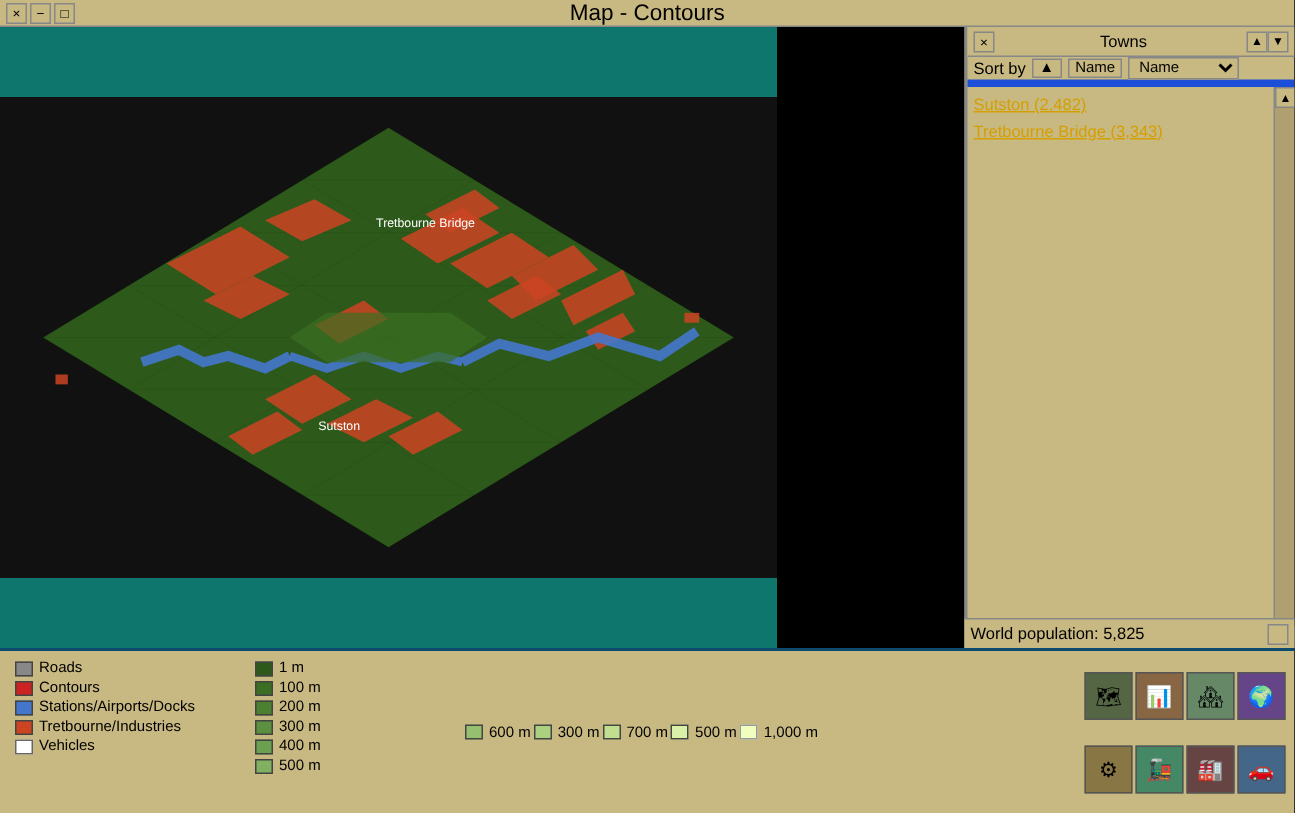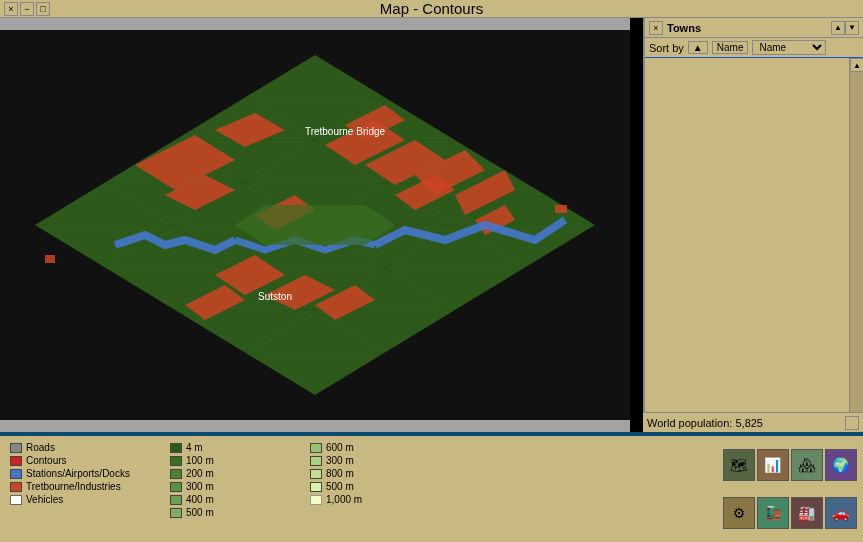--- a/index.html
+++ b/index.html
@@ -44,23 +44,23 @@
       display: flex;
       align-items: center;
       justify-content: center;
       cursor: pointer;
     }
 
     
     #map-area {
       position: absolute;
       top: 18px; left: 0;
-      width: 630px;
+      width: 518px;
       bottom: 110px;
-      background: #a3a3a3;
+      background: #0f766e;
       overflow: hidden;
     }
 
     
     #map-canvas {
       position: absolute;
       top: 0; left: 0;
       width: 100%;
       height: 100%;
     }
@@ -92,30 +92,31 @@
       font-size: 9px;
       display: flex;
       align-items: center;
       justify-content: center;
       cursor: pointer;
       margin-right: 4px;
     }
     #towns-title {
       font-size: 11px;
       color: #000;
-      font-weight: bold;
-      flex: 1;
+      font-weight: normal;
+      flex: 1;
+      text-align: center;
     }
 
     #sort-bar {
       display: flex;
       align-items: center;
       padding: 2px 4px;
       height: 20px;
-      border-bottom: 1px solid #1d4ed8;
+      border-bottom: 5px solid #1d4ed8;
       gap: 4px;
     }
     #sort-label {
       font-size: 11px;
       color: #000;
     }
     #sort-btn {
       background: #c8b882;
       border: 1px solid #888;
       font-size: 10px;
@@ -175,21 +176,21 @@
       margin-left: auto;
     }
 
     
     #bottom-panel {
       position: absolute;
       bottom: 0; left: 0;
       right: 0;
       height: 110px;
       background: #c8b882;
-      border-top: 4px solid #0c4a6e;
+      border-top: 2px solid #0c4a6e;
       display: flex;
     }
 
     #legend-section {
       display: flex;
       padding: 6px 10px;
       gap: 20px;
       flex: 1;
     }
 
@@ -216,21 +217,21 @@
 
     #legend-contours {
       display: flex;
       flex-direction: column;
       gap: 2px;
       min-width: 120px;
     }
 
     #legend-contours2 {
       display: flex;
-      flex-direction: column;
+      flex-direction: row;
       gap: 2px;
       min-width: 80px;
     }
 
     
     #toolbar {
       display: flex;
       flex-wrap: wrap;
       align-items: center;
       justify-content: flex-end;
@@ -387,20 +388,22 @@
     <button id="sort-name-btn">Name</button>
     <select id="sort-dropdown">
       <option>Name</option>
       <option>Population</option>
     </select>
   </div>
 
   <div id="towns-panel-inner">
     <div id="towns-content">
       <div id="towns-list">
+        <div class="town-item">Sutston (2,482)</div>
+        <div class="town-item">Tretbourne Bridge (3,343)</div>
       </div>
     </div>
     <div id="towns-right-scroll">
       <div class="scroll-arrow">▲</div>
       <div class="scroll-track"></div>
       <div class="scroll-arrow">▼</div>
     </div>
   </div>
 </div>
 
@@ -431,21 +434,21 @@
       </div>
       <div class="legend-item">
         <div class="legend-box" style="background:#fff; border:1px solid #666;"></div>
         <span>Vehicles</span>
       </div>
     </div>
 
     <div id="legend-contours">
       <div class="legend-item">
         <div class="legend-box" style="background:#2d5a1b;"></div>
-        <span>4 m</span>
+        <span>1 m</span>
       </div>
       <div class="legend-item">
         <div class="legend-box" style="background:#3a6e22;"></div>
         <span>100 m</span>
       </div>
       <div class="legend-item">
         <div class="legend-box" style="background:#4a8030;"></div>
         <span>200 m</span>
       </div>
       <div class="legend-item">
@@ -466,21 +469,21 @@
       <div class="legend-item">
         <div class="legend-box" style="background:#95c070;"></div>
         <span>600 m</span>
       </div>
       <div class="legend-item">
         <div class="legend-box" style="background:#aad080;"></div>
         <span>300 m</span>
       </div>
       <div class="legend-item">
         <div class="legend-box" style="background:#c0e090;"></div>
-        <span>800 m</span>
+        <span>700 m</span>
       </div>
       <div class="legend-item">
         <div class="legend-box" style="background:#d8f0a8;"></div>
         <span>500 m</span>
       </div>
       <div class="legend-item">
         <div class="legend-box" style="background:#f0ffc0; border:1px solid #999;"></div>
         <span>1,000 m</span>
       </div>
     </div>

